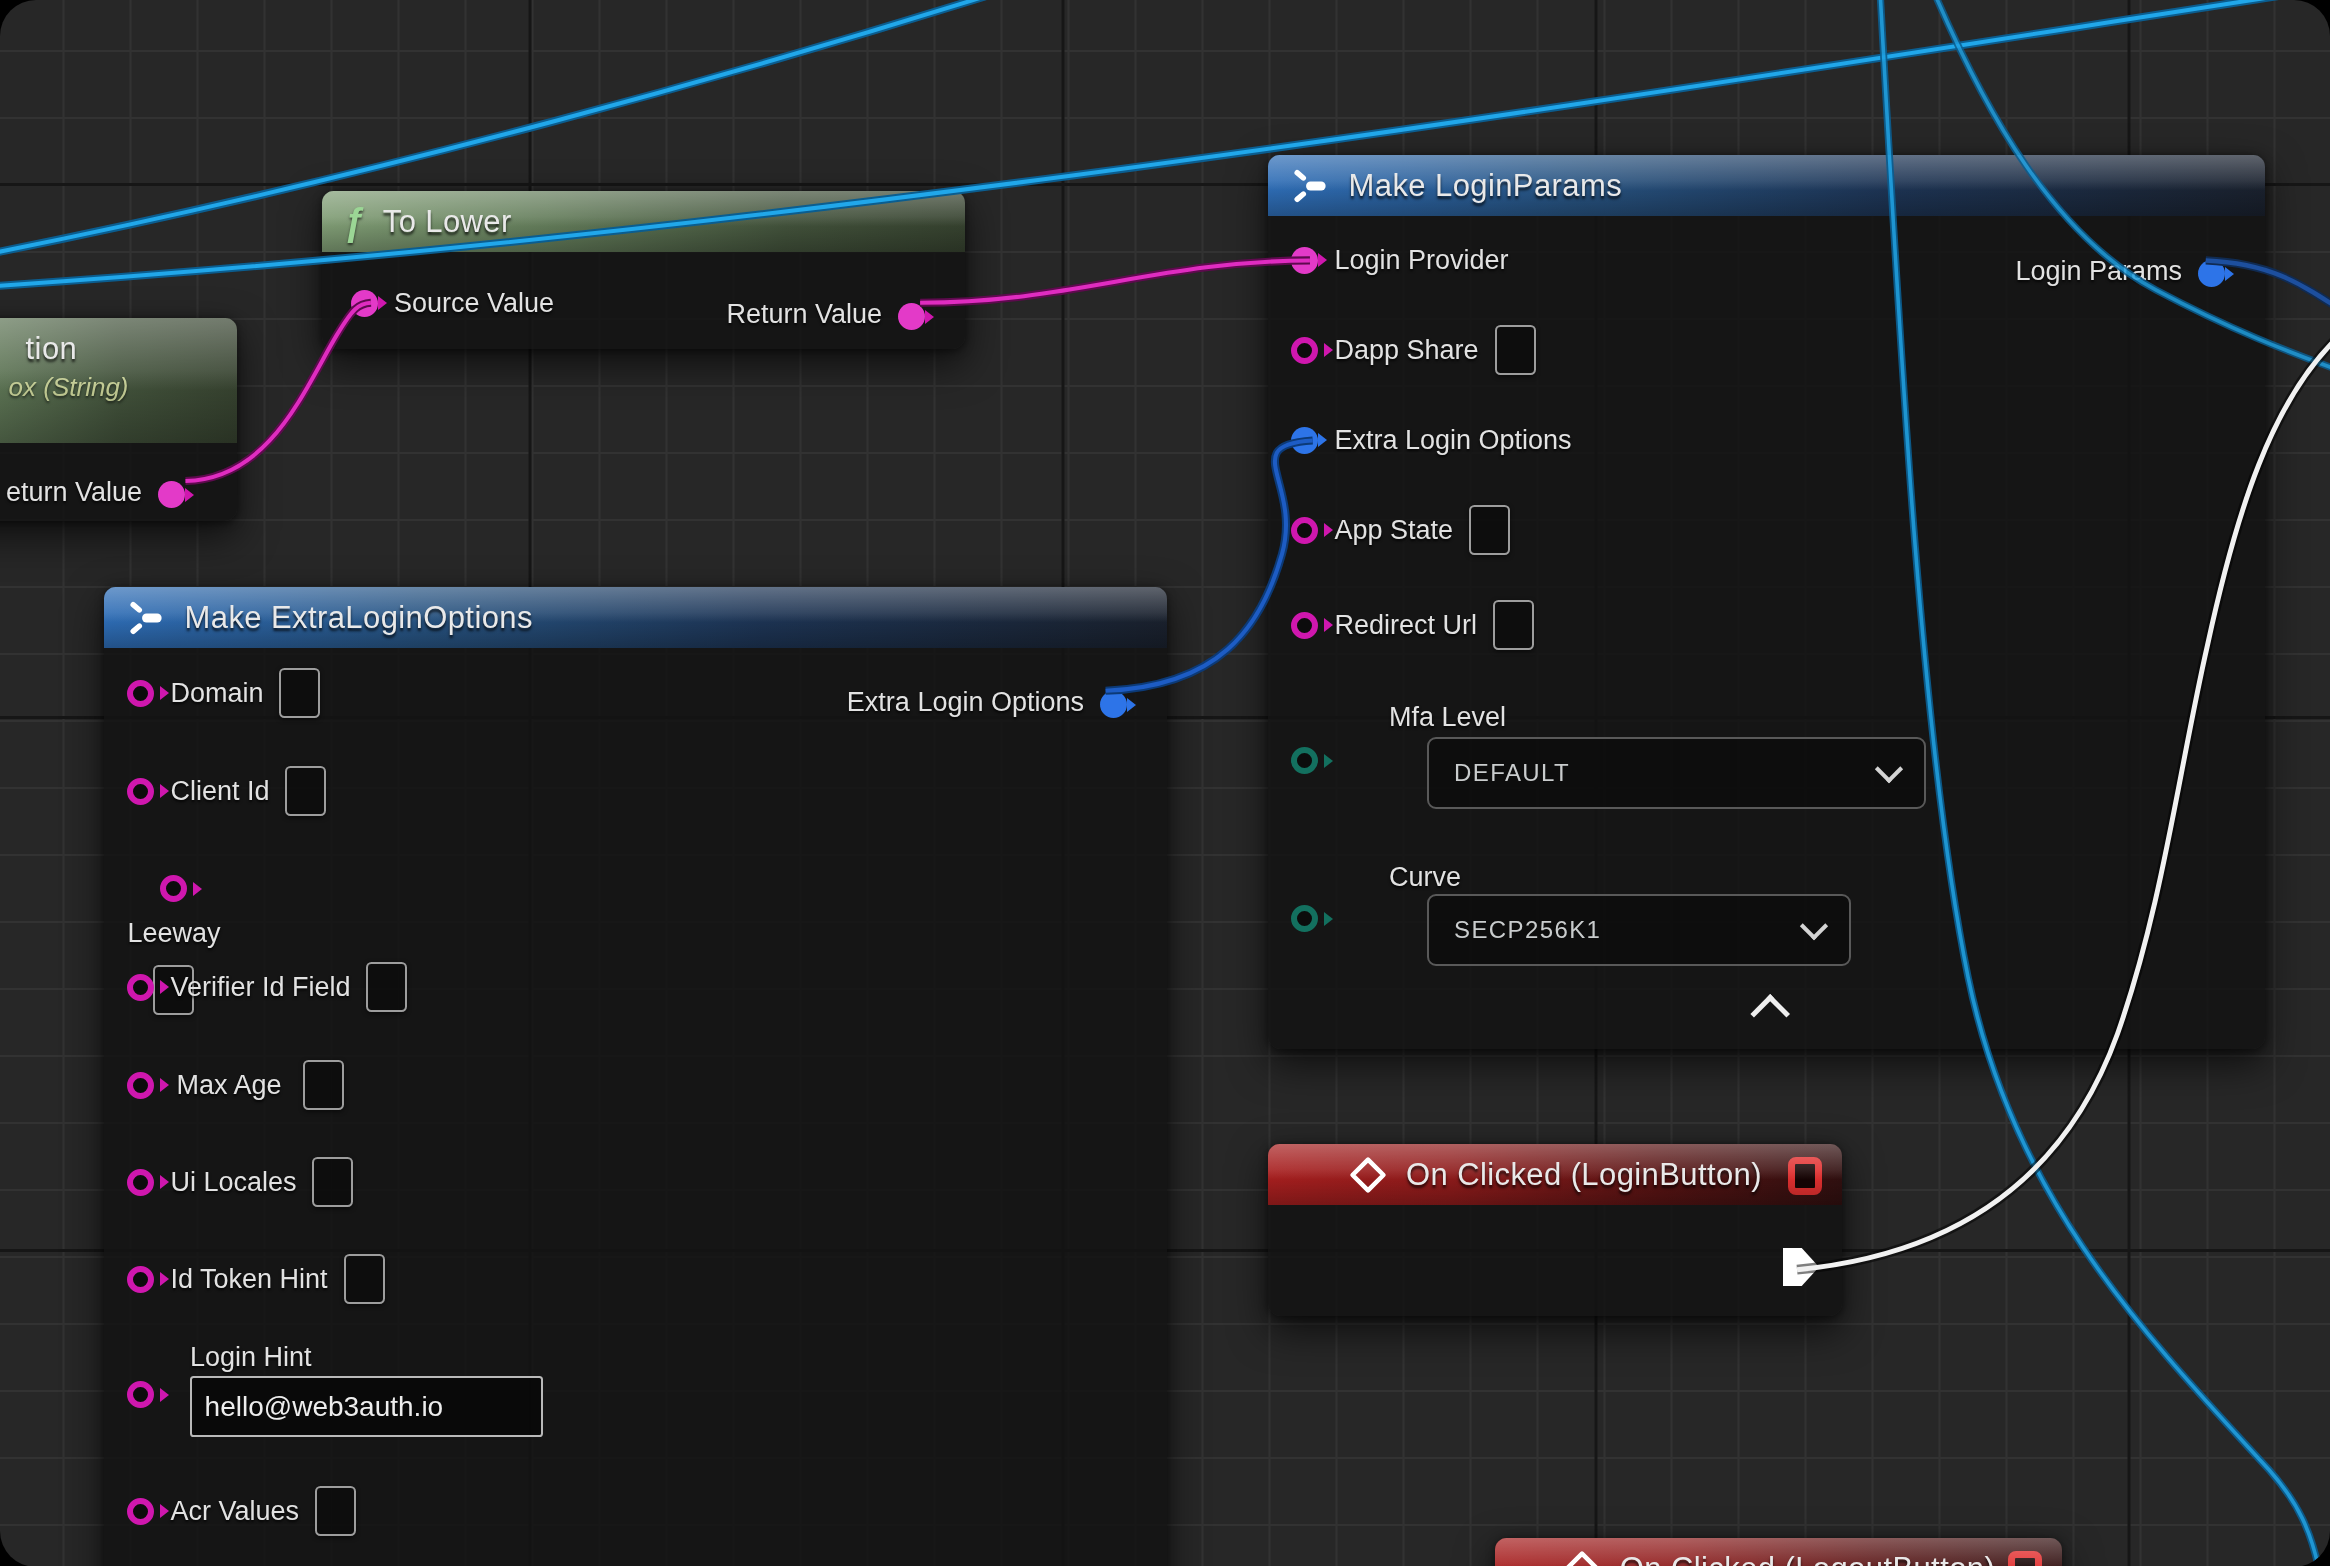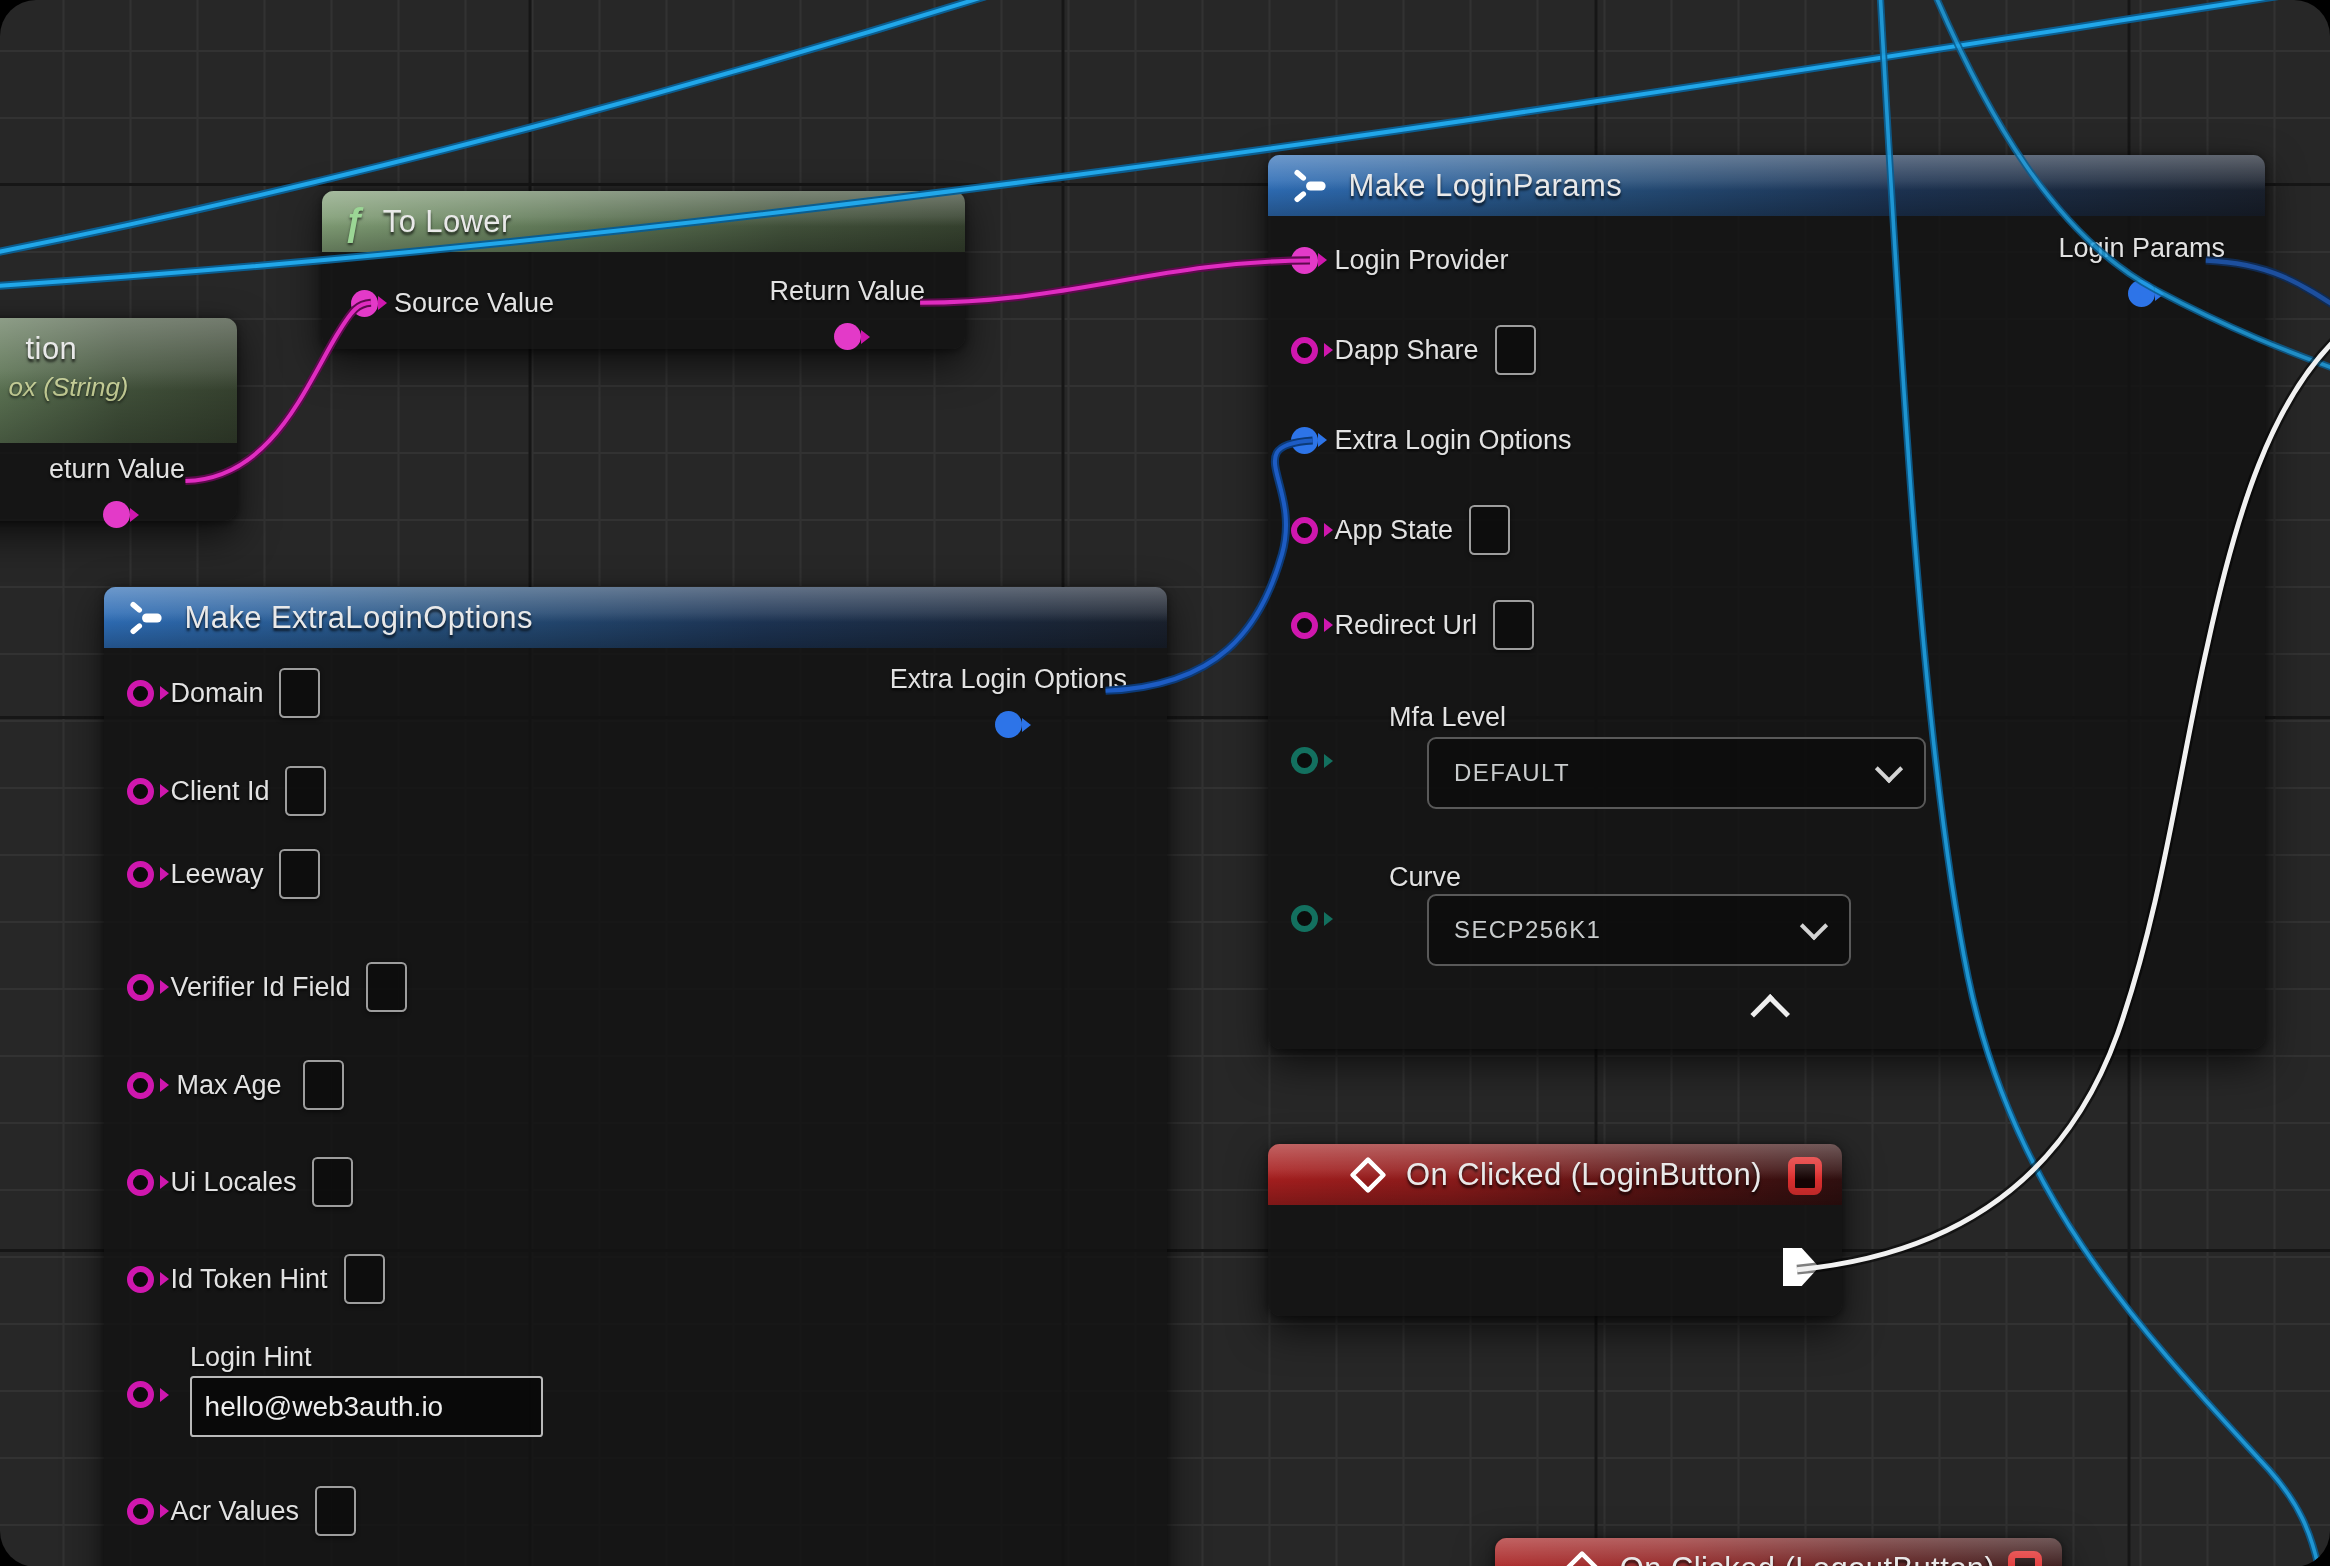--- a/index.html
+++ b/index.html
@@ -24,21 +24,21 @@
   .nheader.blue{background:linear-gradient(90deg,#2e6db6 0%,#275381 30%,#1d3454 62%,rgba(27,36,52,0.78) 100%);}
   .nheader.green{background:linear-gradient(90deg,#809d75 0%,#637c5a 35%,#42523b 72%,#36422f 100%);}
   .nheader.red{background:linear-gradient(90deg,#a81f1f 0%,#8e1b1b 32%,#571313 68%,#311010 100%);justify-content:center;}
   .ntitle{font-size:31px;font-weight:normal;color:#e9e9e9;letter-spacing:0.4px;
     text-shadow:0 2.7px 2.7px rgba(0,0,0,0.75);white-space:nowrap;z-index:1;}
   .nsub{font-size:26px;font-style:italic;color:#c6cf96;text-shadow:0 1.8px 2.7px rgba(0,0,0,0.6);white-space:nowrap;}
 
   
   .row{position:absolute;display:flex;align-items:center;gap:16px;height:54px;}
   .row.in{left:23.4px;}
-  .row.out{right:40px;flex-direction:column;}
+  .row.out{right:40px;flex-direction:row;align-items:flex-end;}
   .plabel{font-size:27px;color:#e2e2e2;text-shadow:0 1.8px 2.7px rgba(0,0,0,0.85);white-space:nowrap;}
   .pin{position:relative;box-sizing:border-box;width:27px;height:27px;border-radius:50%;flex:0 0 auto;}
   .pin::after{content:"";position:absolute;left:27px;top:50%;transform:translateY(-50%);
     border-top:7.2px solid transparent;border-bottom:7.2px solid transparent;border-left:9px solid transparent;}
   .pin.hollow{border:6.3px solid transparent;background:#0c0c0c;}
   .pin.mag.filled{background:#e33ac8;} .pin.mag.hollow{border-color:#cf17ae;} .pin.mag::after{border-left-color:#cf17ae;}
   .pin.blu.filled{background:#2d74e8;} .pin.blu::after{border-left-color:#2d74e8;}
   .pin.teal.hollow{border-color:#13705f;} .pin.teal::after{border-left-color:#13705f;}
   .vbox{box-sizing:border-box;width:41px;height:50px;border:2.7px solid #9d9d9d;border-radius:5.4px;
     background:rgba(8,8,8,0.55);box-shadow:0 1.8px 4.5px rgba(0,0,0,0.5);flex:0 0 auto;}
@@ -158,21 +158,21 @@
     <div class="row in" style="top:79px;">
       <span class="pin mag hollow"></span>
       <span class="plabel">Domain</span>
       <span class="vbox"></span>
     </div>
     <div class="row in" style="top:177px;">
       <span class="pin mag hollow"></span>
       <span class="plabel">Client Id</span>
       <span class="vbox"></span>
     </div>
-    <div class="row in" style="top:260px;">
+    <div class="row in" style="top:288px;flex-direction:column;">
       <span class="pin mag hollow"></span>
       <span class="plabel">Leeway</span>
       <span class="vbox"></span>
     </div>
     <div class="row in" style="top:373px;">
       <span class="pin mag hollow"></span>
       <span class="plabel">Verifier Id Field</span>
       <span class="vbox"></span>
     </div>
     <div class="row in" style="top:471px;gap:22px;">

